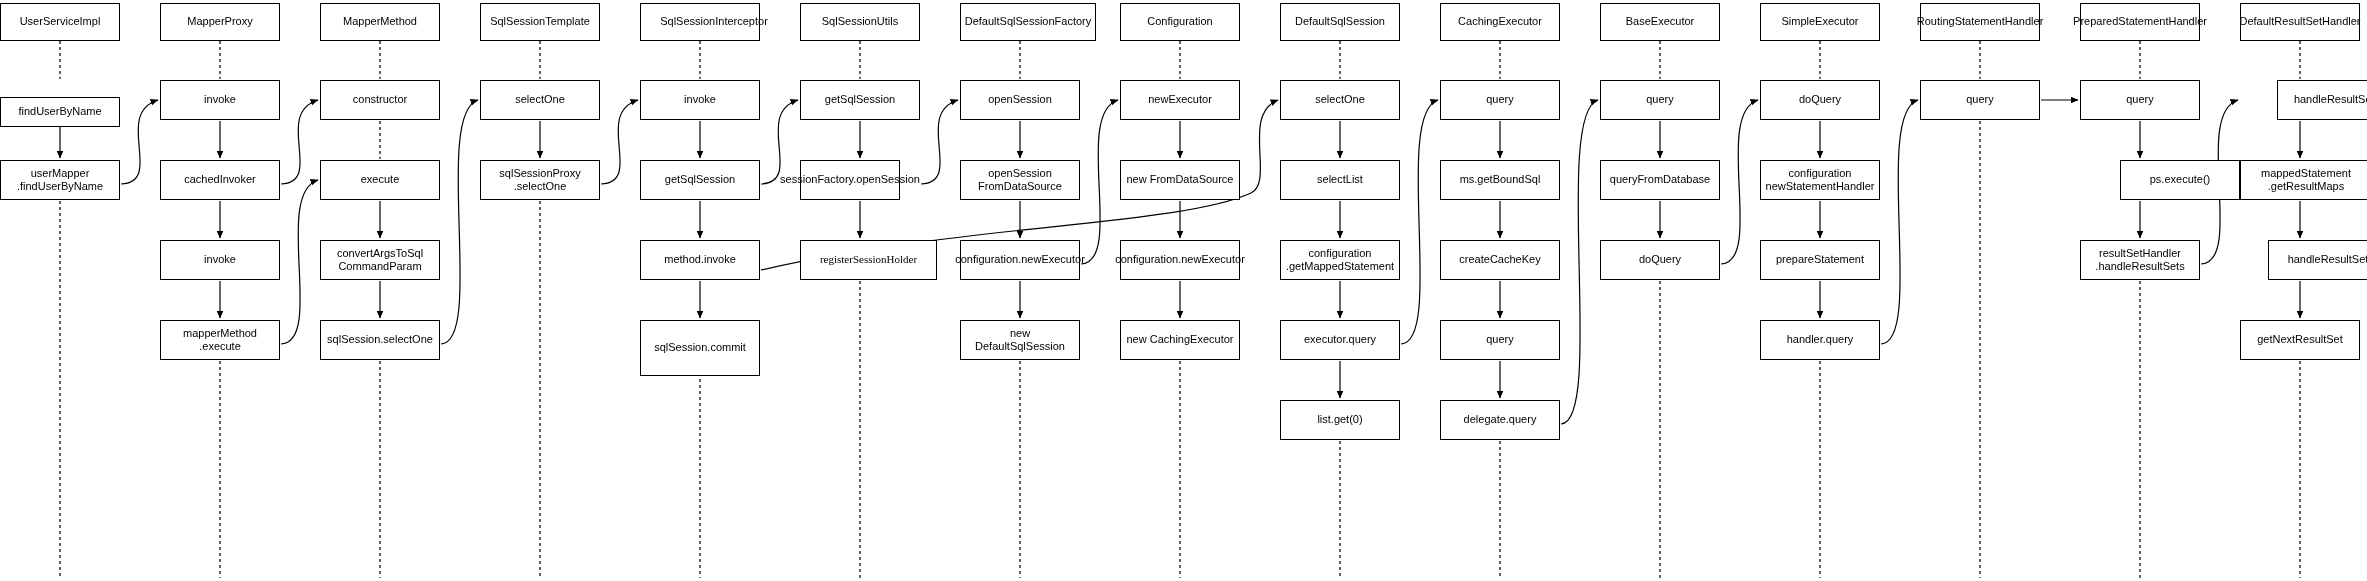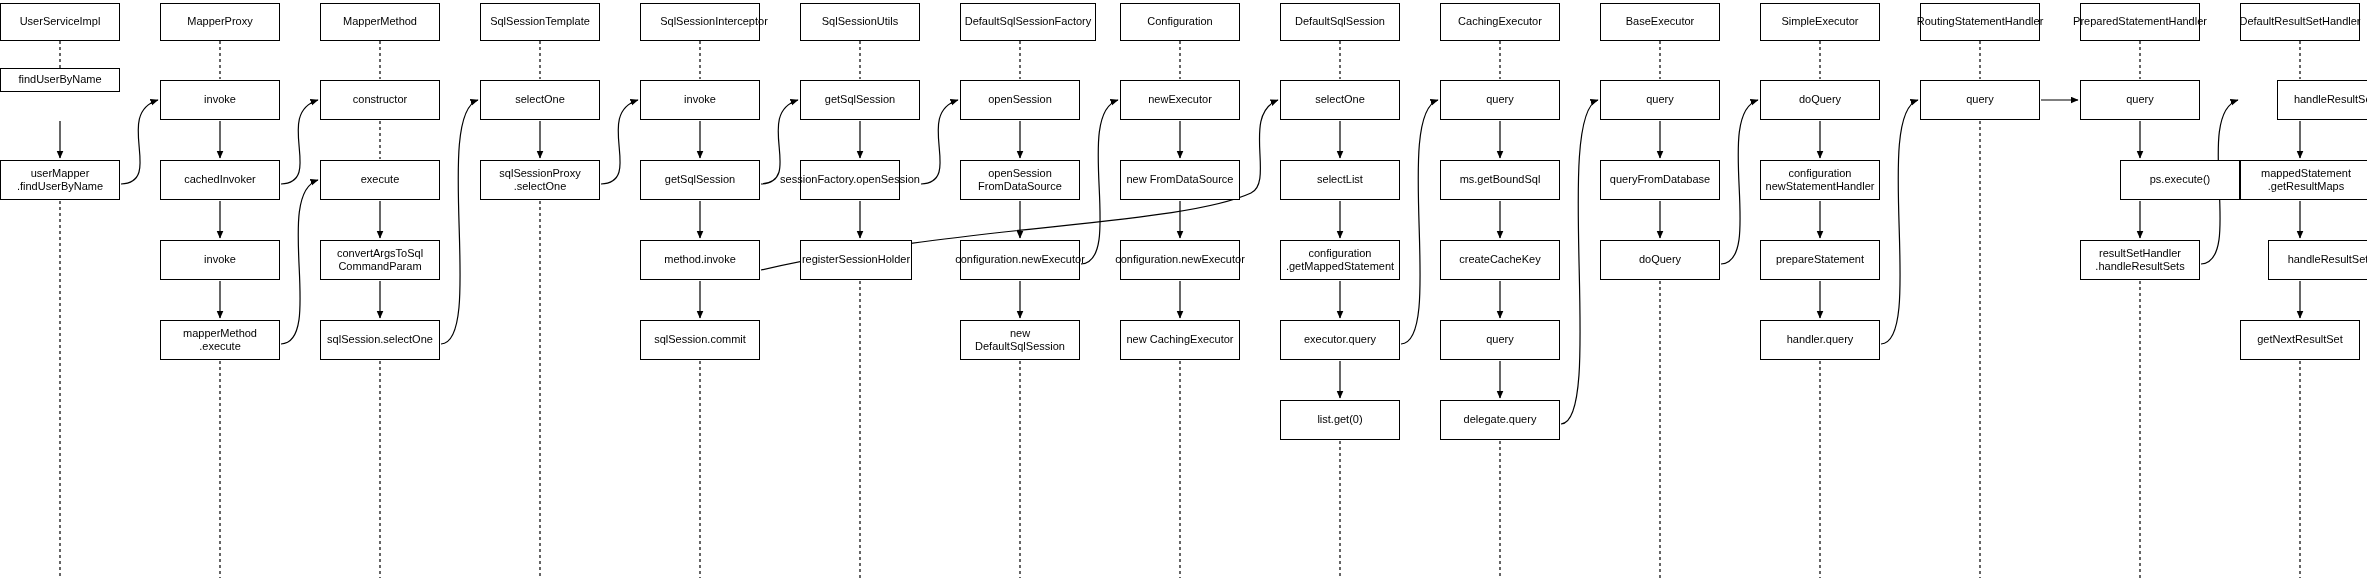--- a/index.html
+++ b/index.html
@@ -122,21 +122,21 @@
         <path d="M 1561,424 C 1605,422 1553,114 1598,100" fill="none" stroke="#000000" stroke-width="1.2" marker-end="url(#arrow)"></path>
         <path d="M 1721,264 C 1765,262 1713,114 1758,100" fill="none" stroke="#000000" stroke-width="1.2" marker-end="url(#arrow)"></path>
         <path d="M 1881,344 C 1925,342 1873,114 1918,100" fill="none" stroke="#000000" stroke-width="1.2" marker-end="url(#arrow)"></path>
         <path d="M 2041,100 L 2078,100" fill="none" stroke="#000000" stroke-width="1.2" marker-end="url(#arrow)"></path>
         <path d="M 2201,264 C 2245,262 2193,114 2238,100" fill="none" stroke="#000000" stroke-width="1.2" marker-end="url(#arrow)"></path>
       </g>
   </svg>
   <div id="nodes">
       <div>
         <div class="node" style="left: 0px; top: 3px; width: 120px; height: 38px;">UserServiceImpl</div>
-        <div class="node" style="left: 0px; top: 68px; width: 120px; height: 24px;">findUserByName</div>
+        <div class="node" style="left: 0px; top: 97px; width: 120px; height: 30px;">findUserByName</div>
         <div class="node" style="left: 0px; top: 160px; width: 120px; height: 40px;">userMapper
 .findUserByName</div>
       </div>
       <div>
         <div class="node" style="left: 160px; top: 3px; width: 120px; height: 38px;">MapperProxy</div>
         <div class="node" style="left: 160px; top: 80px; width: 120px; height: 40px;">invoke</div>
         <div class="node" style="left: 160px; top: 160px; width: 120px; height: 40px;">cachedInvoker</div>
         <div class="node" style="left: 160px; top: 240px; width: 120px; height: 40px;">invoke</div>
         <div class="node" style="left: 160px; top: 320px; width: 120px; height: 40px;">mapperMethod
 .execute</div>
@@ -153,27 +153,27 @@
         <div class="node" style="left: 480px; top: 3px; width: 120px; height: 38px;">SqlSessionTemplate</div>
         <div class="node" style="left: 480px; top: 80px; width: 120px; height: 40px;">selectOne</div>
         <div class="node" style="left: 480px; top: 160px; width: 120px; height: 40px;">sqlSessionProxy
 .selectOne</div>
       </div>
       <div>
         <div class="node" style="left: 640px; top: 3px; width: 120px; height: 38px; padding-left: 28px;">SqlSessionInterceptor</div>
         <div class="node" style="left: 640px; top: 80px; width: 120px; height: 40px;">invoke</div>
         <div class="node" style="left: 640px; top: 160px; width: 120px; height: 40px;">getSqlSession</div>
         <div class="node" style="left: 640px; top: 240px; width: 120px; height: 40px;">method.invoke</div>
-        <div class="node" style="left: 640px; top: 320px; width: 120px; height: 40px;">sqlSession.commit</div>
+        <div class="node" style="left: 640px; top: 320px; width: 120px; height: 56px;">sqlSession.commit</div>
       </div>
       <div>
         <div class="node" style="left: 800px; top: 3px; width: 120px; height: 38px;">SqlSessionUtils</div>
         <div class="node" style="left: 800px; top: 80px; width: 120px; height: 40px;">getSqlSession</div>
         <div class="node" style="left: 800px; top: 160px; width: 100px; height: 40px;">sessionFactory.openSession</div>
-        <div class="node" style="left: 800px; top: 240px; width: 112px; height: 40px;">registerSessionHolder</div>
+        <div class="node" style="left: 800px; top: 240px; width: 137px; height: 40px; font-family: Liberation Serif, serif;">registerSessionHolder</div>
       </div>
       <div>
         <div class="node" style="left: 960px; top: 3px; width: 136px; height: 38px;">DefaultSqlSessionFactory</div>
         <div class="node" style="left: 960px; top: 80px; width: 120px; height: 40px;">openSession</div>
         <div class="node" style="left: 960px; top: 160px; width: 120px; height: 40px;">openSession
 FromDataSource</div>
         <div class="node" style="left: 960px; top: 240px; width: 120px; height: 40px;">configuration.newExecutor</div>
         <div class="node" style="left: 960px; top: 320px; width: 120px; height: 40px;">new
 DefaultSqlSession</div>
       </div>

